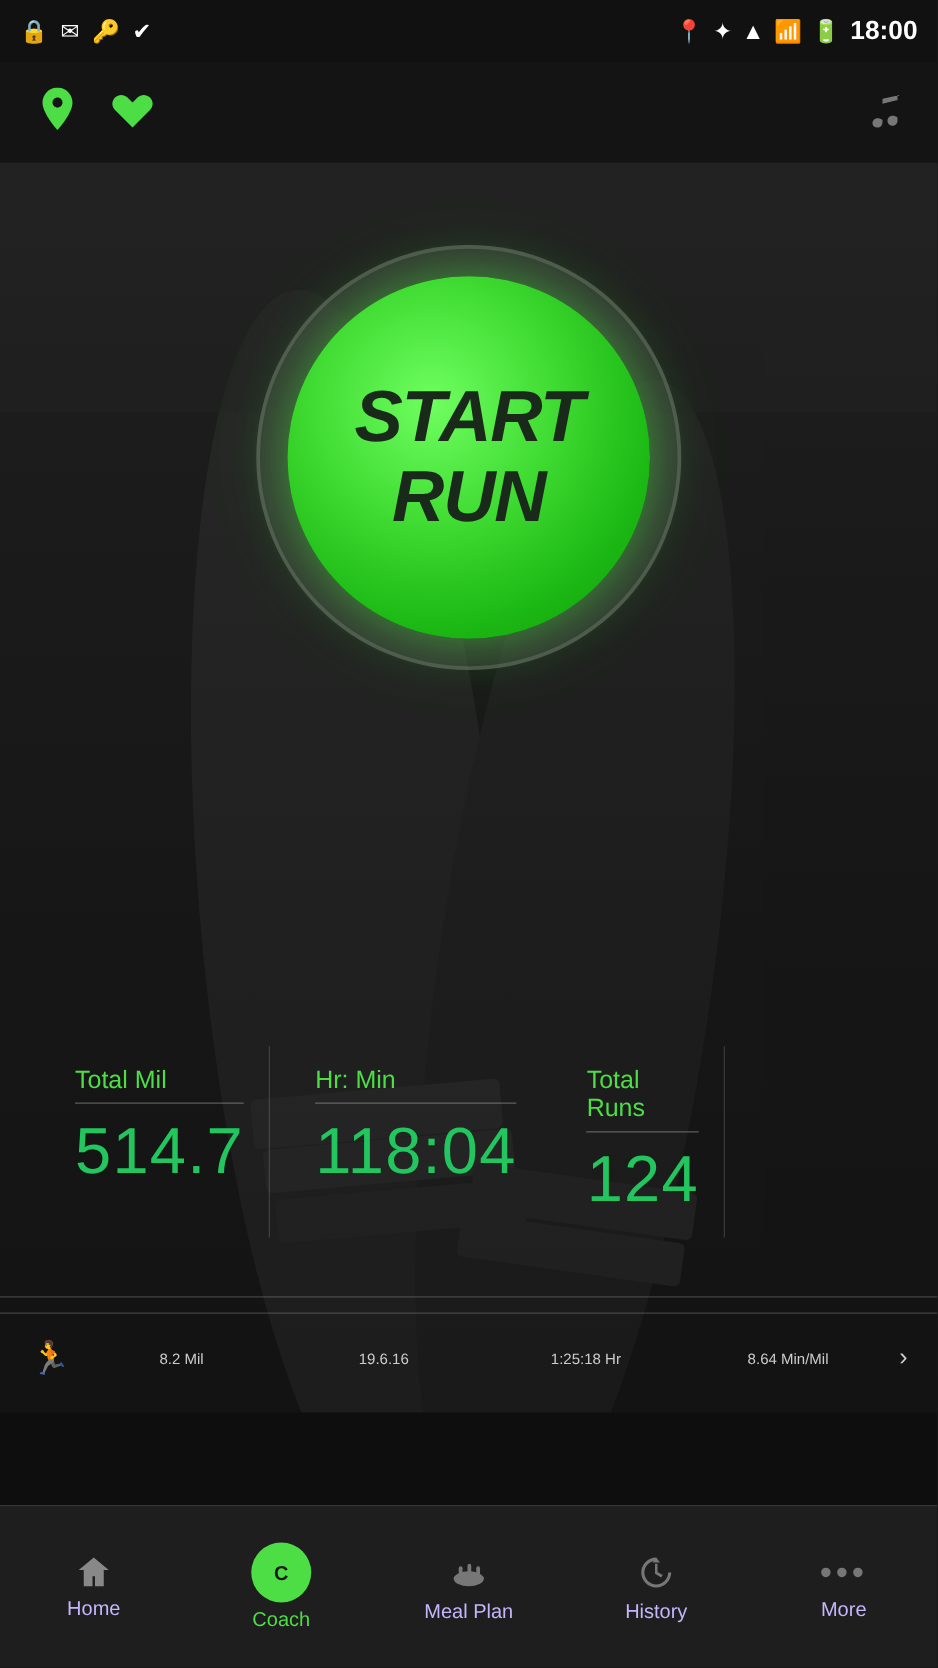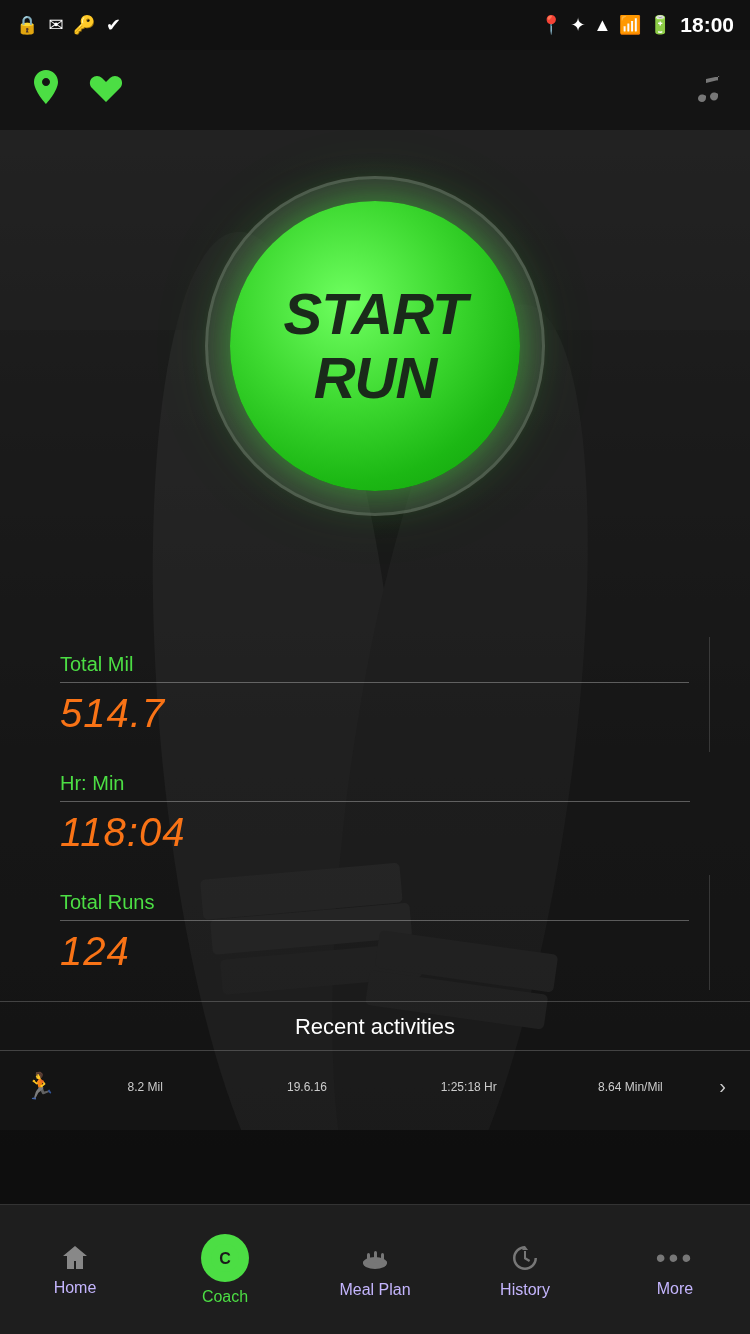--- a/index.html
+++ b/index.html
@@ -87,21 +87,21 @@
         #2a2a2a 0%,
         #1c1c1c 30%,
         #111 60%,
         #0a0a0a 100%
       );
     }
 
     
     .start-run-container {
       position: absolute;
-      top: 46px;
+      top: 66px;
       left: 50%;
       transform: translateX(-50%);
       display: flex;
       align-items: center;
       justify-content: center;
     }
 
     .start-run-outer {
       width: 340px;
       height: 340px;
@@ -140,22 +140,22 @@
     .stats-section {
       position: absolute;
       bottom: 220px;
       left: 0;
       right: 0;
       padding: 0 40px;
     }
 
     .stats-grid {
       display: grid;
-      grid-template-columns: 1fr;
-      gap: 4px;
+      grid-template-columns: 1fr 1fr 1fr 1fr;
+      gap: 16px;
     }
 
     .stat-item {
       padding: 16px 20px;
     }
     .stat-item:nth-child(1),
     .stat-item:nth-child(3) {
       border-right: 1px solid rgba(255,255,255,0.15);
     }
 
@@ -166,26 +166,25 @@
       font-weight: 500;
     }
 
     .stat-divider {
       height: 1px;
       background: rgba(255,255,255,0.3);
       margin-bottom: 8px;
     }
 
     .stat-value {
-      color: #f97316;
-      font-size: 40px;
+      color: #22c55e;
+      font-size: 52px;
       font-weight: 300;
       letter-spacing: 1px;
       font-family: 'Arial Narrow', Arial, sans-serif;
-      font-style: italic;
     }
 
     
     .recent-activities-section {
       position: absolute;
       bottom: 100px;
       left: 0;
       right: 0;
     }
 
@@ -372,21 +371,20 @@
         <div class="stat-label">Total Runs</div>
         <div class="stat-divider"></div>
         <div class="stat-value">124</div>
       </div>
 
     </div>
   </div>
 
   <div class="recent-activities-section">
     <div class="recent-divider"></div>
-    <div class="recent-activities-title">Recent activities</div>
     <div class="recent-divider"></div>
     <div class="recent-activity-row">
       <span class="activity-run-icon">🏃</span>
       <span class="activity-stat">8.2 Mil</span>
       <span class="activity-stat">19.6.16</span>
       <span class="activity-stat">1:25:18 Hr</span>
       <span class="activity-stat">8.64 Min/Mil</span>
       <span class="activity-chevron">›</span>
     </div>
   </div>

